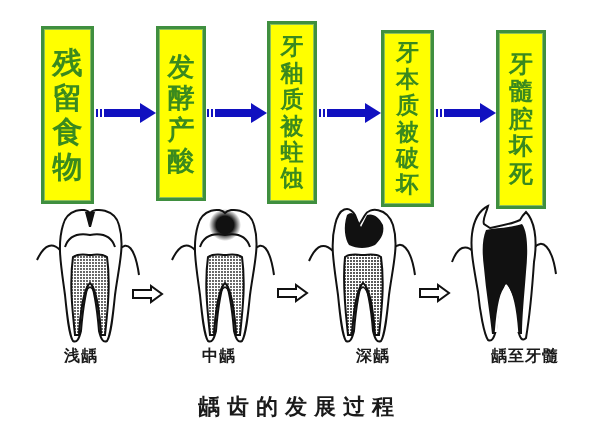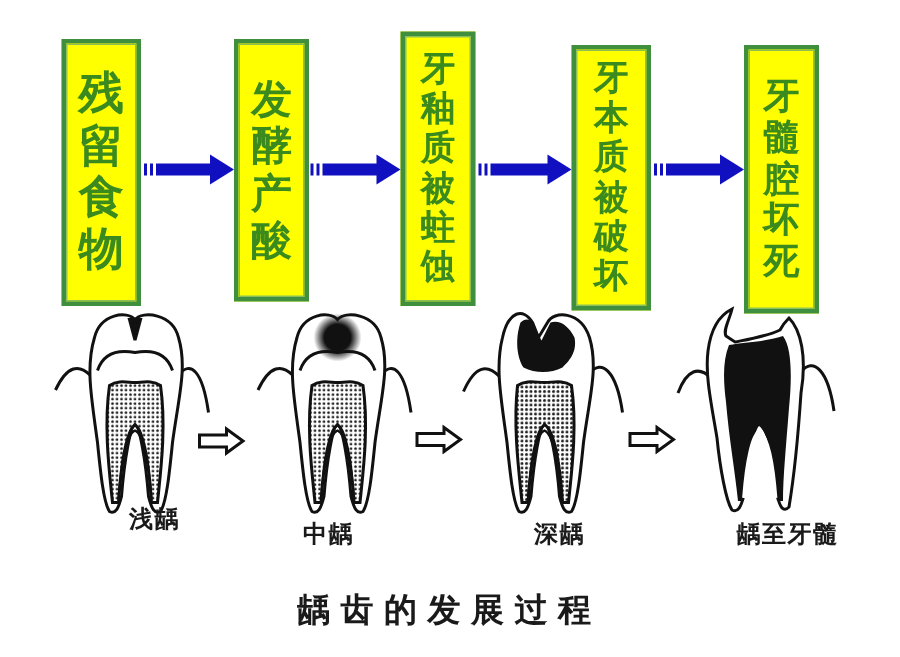--- a/index.html
+++ b/index.html
@@ -180,18 +180,18 @@
 <svg class="tooth" style="left:450px; top:202px;" width="110" height="142" viewBox="0 0 110 142">
   <path d="M2,60 C8,44 16,42 24,50" fill="none" stroke="#111" stroke-width="2"></path>
   <path d="M84,46 C92,36 102,44 106,72" fill="none" stroke="#111" stroke-width="2"></path>
 
   <path d="M22,32 C24,16 30,8 38,4 C36,12 32,18 34,22 L40,26 C50,24 62,22 70,18 C72,14 74,12 76,10 C84,18 88,36 84,60 C82,90 80,112 76,136 C72,140 70,136 68,128 C66,102 62,84 56,80 C52,84 48,102 46,128 C44,136 42,140 38,138 C34,132 30,110 28,90 C24,66 20,48 22,32 Z" fill="#fff" stroke="#111" stroke-width="2"></path>
 
   <path d="M36,28 C46,26 60,26 72,22 C78,30 78,50 76,70 C74,96 72,116 72,132 L68,132 C66,104 62,86 56,82 C51,86 47,104 46,132 L42,132 C40,112 36,90 34,66 C32,50 32,38 36,28 Z" fill="#111"></path>
   <path d="M46,130 C48,104 52,88 56,86 C61,88 65,104 67,130" fill="none" stroke="#fff" stroke-width="2.5"></path>
 </svg>
 
-<div class="tooth-label" style="left:64px; top:336px;margin-left:22px;">浅龋</div>
+<div class="tooth-label" style="left:64px; top:346px;">浅龋</div>
 <div class="tooth-label" style="left:202px; top:346px;">中龋</div>
 <div class="tooth-label" style="left:356px; top:346px;">深龋</div>
 <div class="tooth-label" style="left:461px; top:346px;padding-left:30px;">龋至牙髓</div>
 
 <div class="caption">龋齿的发展过程</div>
 
 </body></html>

